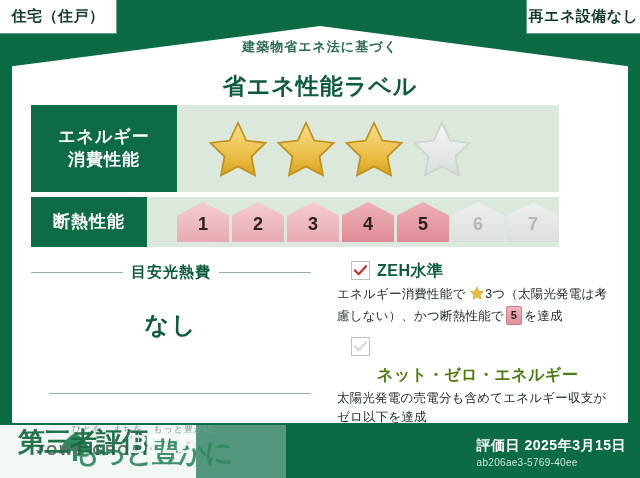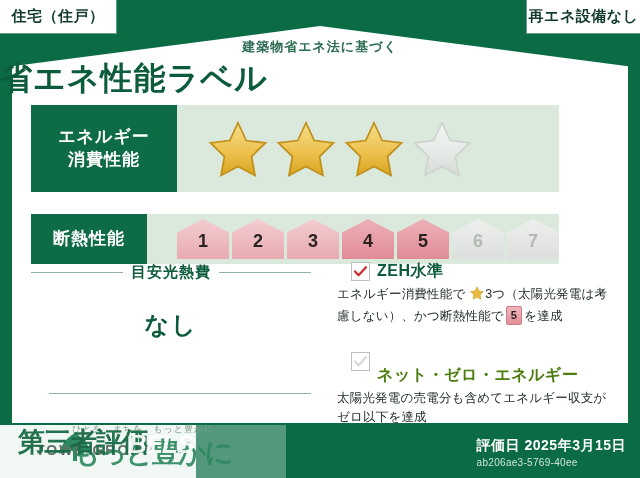--- a/index.html
+++ b/index.html
@@ -25,22 +25,22 @@
   .roof{
     position:absolute;left:12px;top:26px;width:616px;height:72px;
     background:#ffffff;
     clip-path:polygon(50% 0%, 100% 56%, 100% 100%, 0% 100%, 0% 56%);
   }
   .roof-sub{
     position:absolute;left:0;right:0;top:38px;text-align:center;
     color:#2b6b50;font-size:13px;font-weight:bold;letter-spacing:1px;
   }
   .roof-title{
-    position:absolute;left:0;right:0;top:57px;
-    color:#0c5c3c;font-size:32px;font-weight:bold;letter-spacing:1px;
+    position:absolute;left:0;right:0;top:71px;text-align:center;
+    color:#0c5c3c;font-size:23px;font-weight:bold;letter-spacing:1px;
   }
 
   
   .card{
     position:absolute;left:12px;top:97px;width:616px;height:326px;
     background:#ffffff;
   }
 
   
   .row{position:absolute;left:19px;width:528px;display:flex;}
@@ -48,21 +48,21 @@
     width:146px;background:#0d6b45;color:#ffffff;
     display:flex;align-items:center;justify-content:center;
     font-size:17px;font-weight:bold;line-height:1.35;text-align:center;
     letter-spacing:1px;
   }
   .row-value{
     flex:1;background:#dbe8dc;display:flex;align-items:center;
   }
 
   #row-energy{top:8px;height:87px;}
-  #row-insul{top:117px;height:50px;}
+  #row-insul{top:100px;height:50px;}
 
   .stars{display:flex;align-items:center;gap:6px;margin-left:30px;}
   .houses{display:flex;align-items:center;gap:3px;margin-left:30px;}
 
   .house{
     position:relative;width:52px;height:40px;
     display:flex;align-items:flex-end;justify-content:center;
     clip-path:polygon(50% 0%, 100% 34%, 100% 100%, 0% 100%, 0% 34%);
     font-size:18px;font-weight:bold;
   }
@@ -81,21 +81,21 @@
     display:flex;align-items:center;gap:8px;
   }
   .cost-head .line{flex:1;height:1px;background:#8fb3a2;}
   .cost-head .txt{color:#0c5c3c;font-size:15px;font-weight:bold;letter-spacing:1px;}
   .cost-value{
     position:absolute;top:52px;left:0;right:10px;text-align:center;
     color:#0c5c3c;font-size:24px;font-weight:bold;letter-spacing:2px;
   }
   .cost-rule{position:absolute;left:18px;right:10px;top:136px;height:1px;background:#8fb3a2;}
 
-  .chk-row{display:flex;align-items:center;gap:7px;margin-top:4px;padding-left:14px;}
+  .chk-row{display:flex;gap:7px;margin-top:4px;padding-left:14px;}
   .chkbox{
     width:17px;height:17px;border:1px solid #b9c2bb;background:#fff;
     display:flex;align-items:center;justify-content:center;flex:0 0 auto;
   }
   .chkbox.on svg{stroke:#cf2a2a;}
   .chkbox.off svg{stroke:#d3d8d4;}
   .chk-title{font-size:16px;font-weight:bold;color:#0c5c3c;letter-spacing:.5px;}
   .chk-title.muted{color:#4d7c0f;margin-top:28px;}
   .chk-desc{
     font-size:12.5px;color:#1d2a22;line-height:1.55;margin:3px 0 0 0;

